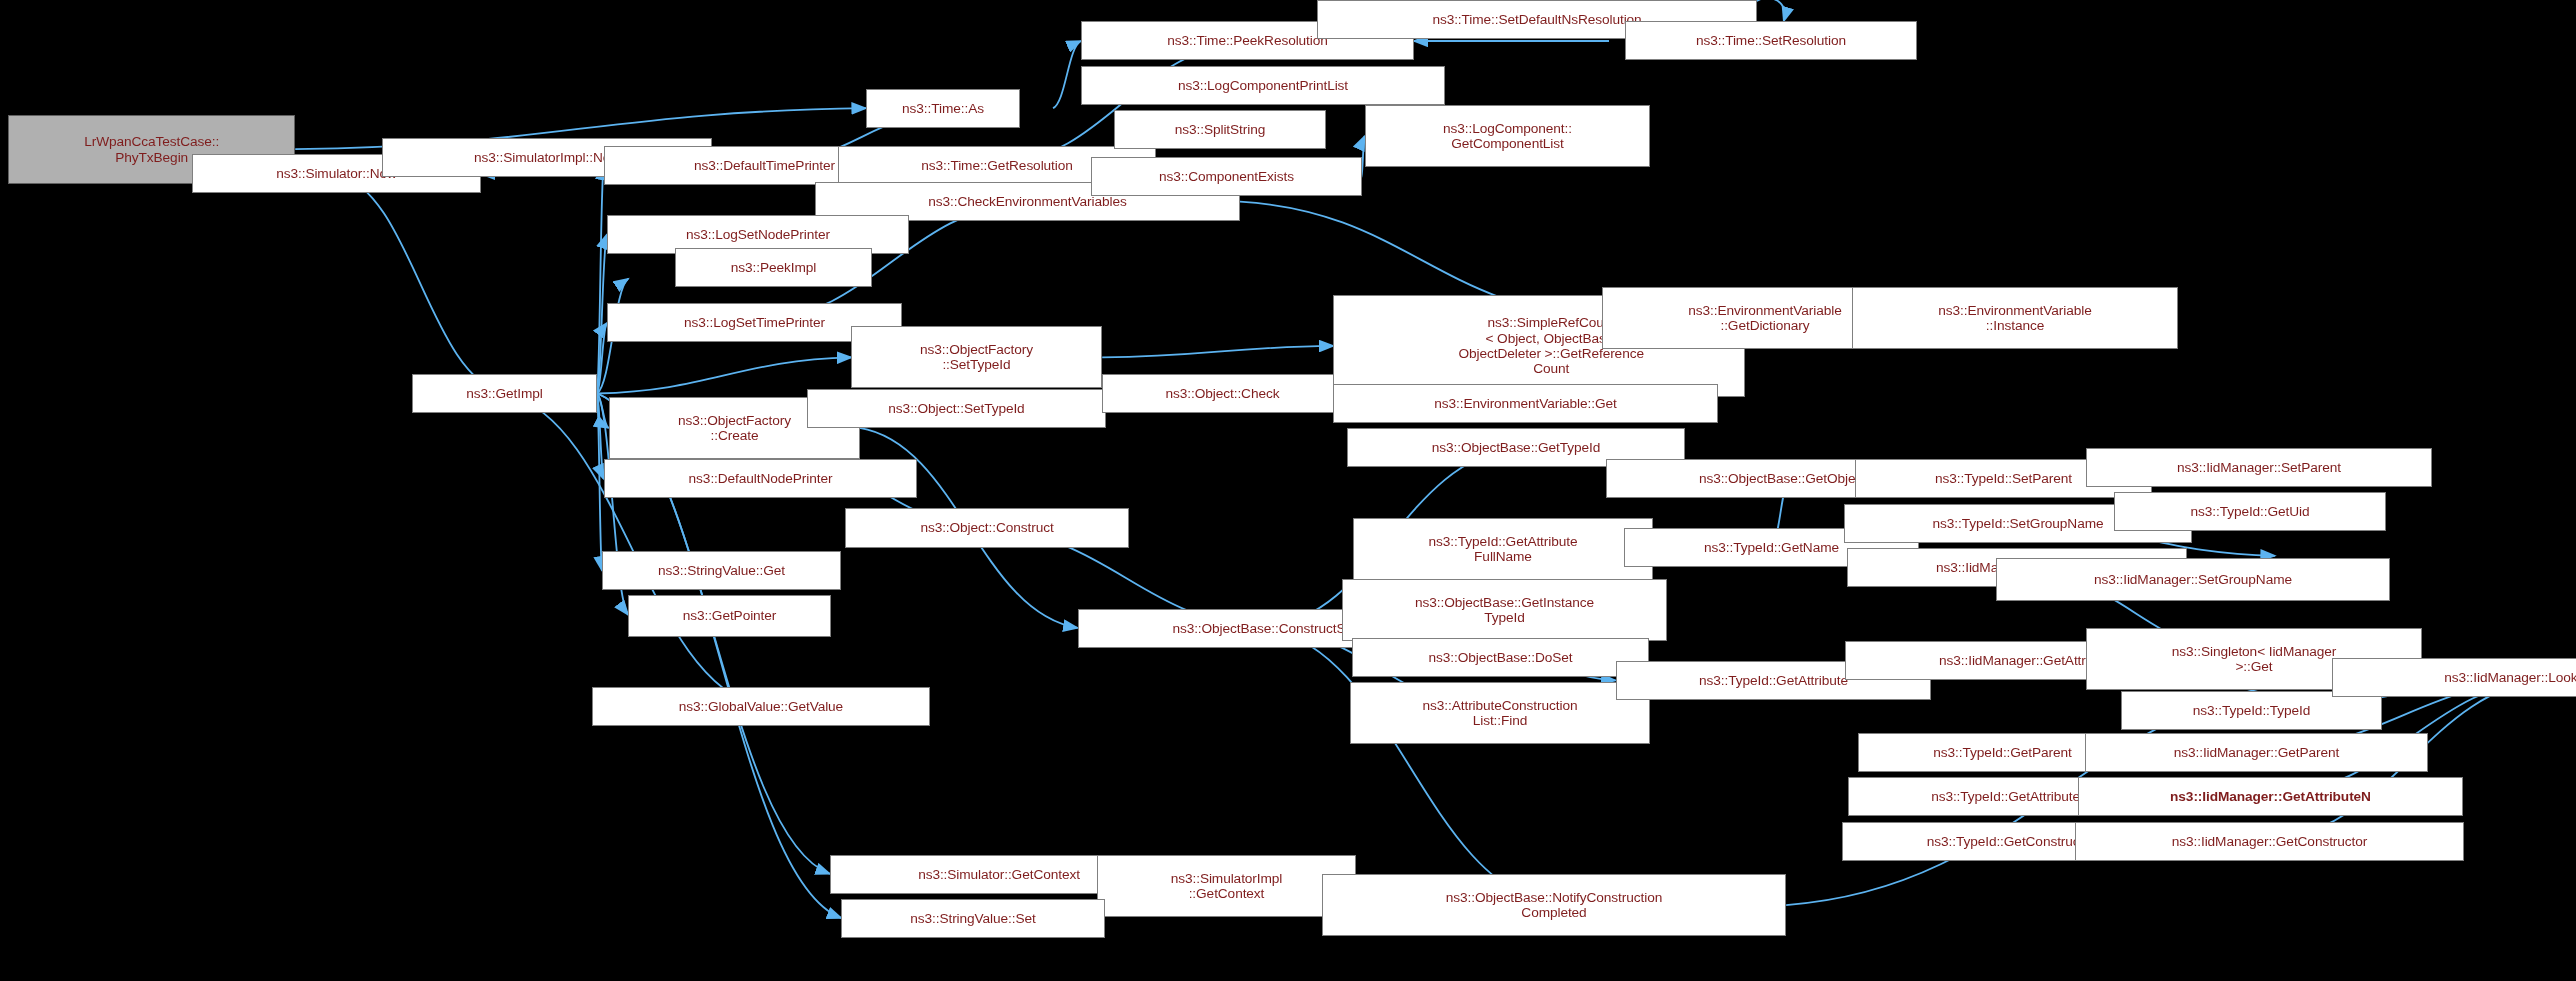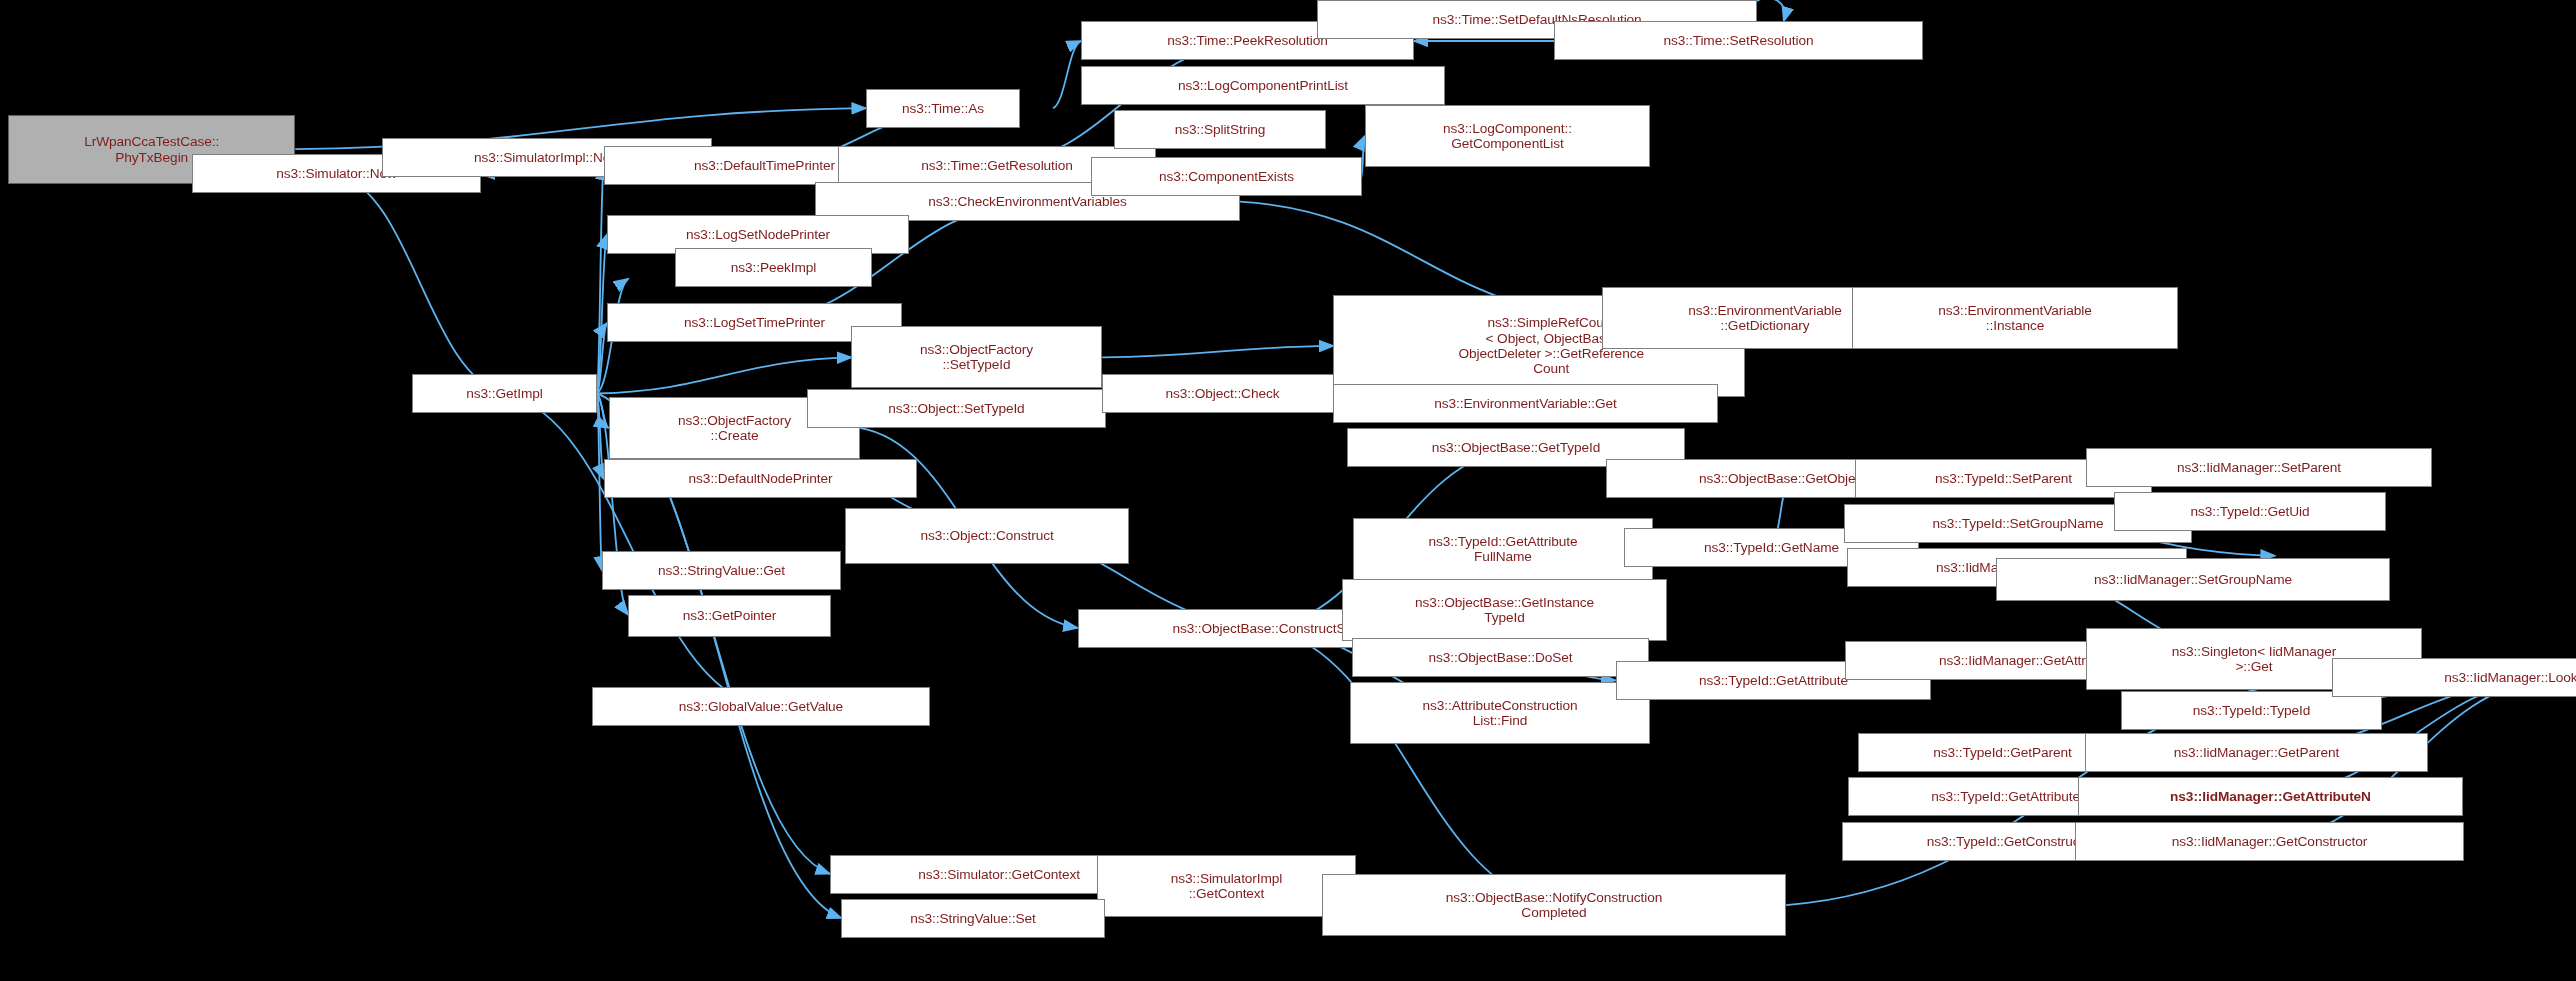--- a/index.html
+++ b/index.html
@@ -130,21 +130,21 @@
       <div class="node root" style="left: 8.2px; top: 115px; width: 287px; height: 69px;"><span>LrWpanCcaTestCase::
 PhyTxBegin</span></div>
       <div class="node" style="left: 192px; top: 154px; width: 289px; height: 39px;"><span>ns3::Simulator::Now</span></div>
       <div class="node" style="left: 382px; top: 138px; width: 330px; height: 39px;"><span>ns3::SimulatorImpl::Now</span></div>
       <div class="node" style="left: 604px; top: 146px; width: 321px; height: 39px;"><span>ns3::DefaultTimePrinter</span></div>
       <div class="node" style="left: 866px; top: 89px; width: 154px; height: 39px;"><span>ns3::Time::As</span></div>
       <div class="node" style="left: 838px; top: 146px; width: 318px; height: 39px;"><span>ns3::Time::GetResolution</span></div>
       <div class="node" style="left: 815px; top: 182px; width: 425px; height: 39px;"><span>ns3::CheckEnvironmentVariables</span></div>
       <div class="node" style="left: 1081px; top: 21.3px; width: 333px; height: 39px;"><span>ns3::Time::PeekResolution</span></div>
       <div class="node" style="left: 1317px; top: 0px; width: 440px; height: 39px;"><span>ns3::Time::SetDefaultNsResolution</span></div>
-      <div class="node" style="left: 1554px; top: 21.3px; width: 369px; height: 39px;"><span>ns3::Time::SetResolution</span></div>
+      <div class="node" style="left: 1625px; top: 21.3px; width: 292px; height: 39px;"><span>ns3::Time::SetResolution</span></div>
       <div class="node" style="left: 1081px; top: 66px; width: 364px; height: 39px;"><span>ns3::LogComponentPrintList</span></div>
       <div class="node" style="left: 1114px; top: 110px; width: 212px; height: 39px;"><span>ns3::SplitString</span></div>
       <div class="node" style="left: 1091px; top: 157px; width: 271px; height: 39px;"><span>ns3::ComponentExists</span></div>
       <div class="node" style="left: 1365px; top: 105px; width: 285px; height: 62px;"><span>ns3::LogComponent::
 GetComponentList</span></div>
       <div class="node" style="left: 607px; top: 215px; width: 302px; height: 39px;"><span>ns3::LogSetNodePrinter</span></div>
       <div class="node" style="left: 628px; top: 248px; width: 197px; height: 39px; margin-left: 47px;"><span>ns3::PeekImpl</span></div>
       <div class="node" style="left: 607px; top: 303px; width: 295px; height: 39px;"><span>ns3::LogSetTimePrinter</span></div>
       <div class="node" style="left: 412px; top: 374px; width: 185px; height: 39px;"><span>ns3::GetImpl</span></div>
       <div class="node" style="left: 851px; top: 326px; width: 251px; height: 62px;"><span>ns3::ObjectFactory
@@ -156,21 +156,21 @@
       <div class="node" style="left: 1333px; top: 295px; width: 412px; height: 102px; padding-left: 28px;"><span>ns3::SimpleRefCount
 &lt; Object, ObjectBase,
 ObjectDeleter &gt;::GetReference
 Count</span></div>
       <div class="node" style="left: 1333px; top: 384px; width: 385px; height: 39px;"><span>ns3::EnvironmentVariable::Get</span></div>
       <div class="node" style="left: 1602px; top: 287px; width: 326px; height: 62px;"><span>ns3::EnvironmentVariable
 ::GetDictionary</span></div>
       <div class="node" style="left: 1852px; top: 287px; width: 326px; height: 62px;"><span>ns3::EnvironmentVariable
 ::Instance</span></div>
       <div class="node" style="left: 604px; top: 459px; width: 313px; height: 39px;"><span>ns3::DefaultNodePrinter</span></div>
-      <div class="node" style="left: 845px; top: 508px; width: 284px; height: 56px;"><span>ns3::Object::Construct</span></div>
+      <div class="node" style="left: 845px; top: 508px; width: 284px; height: 40px;"><span>ns3::Object::Construct</span></div>
       <div class="node" style="left: 602px; top: 551px; width: 239px; height: 39px; align-items: center;"><span>ns3::StringValue::Get</span></div>
       <div class="node" style="left: 628px; top: 595px; width: 203px; height: 42px;"><span>ns3::GetPointer</span></div>
       <div class="node" style="left: 592px; top: 687px; width: 338px; height: 39px;"><span>ns3::GlobalValue::GetValue</span></div>
       <div class="node" style="left: 1078px; top: 609px; width: 376px; height: 39px;"><span>ns3::ObjectBase::ConstructSelf</span></div>
       <div class="node" style="left: 1347px; top: 428px; width: 338px; height: 39px;"><span>ns3::ObjectBase::GetTypeId</span></div>
       <div class="node" style="left: 1353px; top: 518px; width: 300px; height: 62px;"><span>ns3::TypeId::GetAttribute
 FullName</span></div>
       <div class="node" style="left: 1342px; top: 579px; width: 325px; height: 62px;"><span>ns3::ObjectBase::GetInstance
 TypeId</span></div>
       <div class="node" style="left: 1352px; top: 638px; width: 297px; height: 39px;"><span>ns3::ObjectBase::DoSet</span></div>

